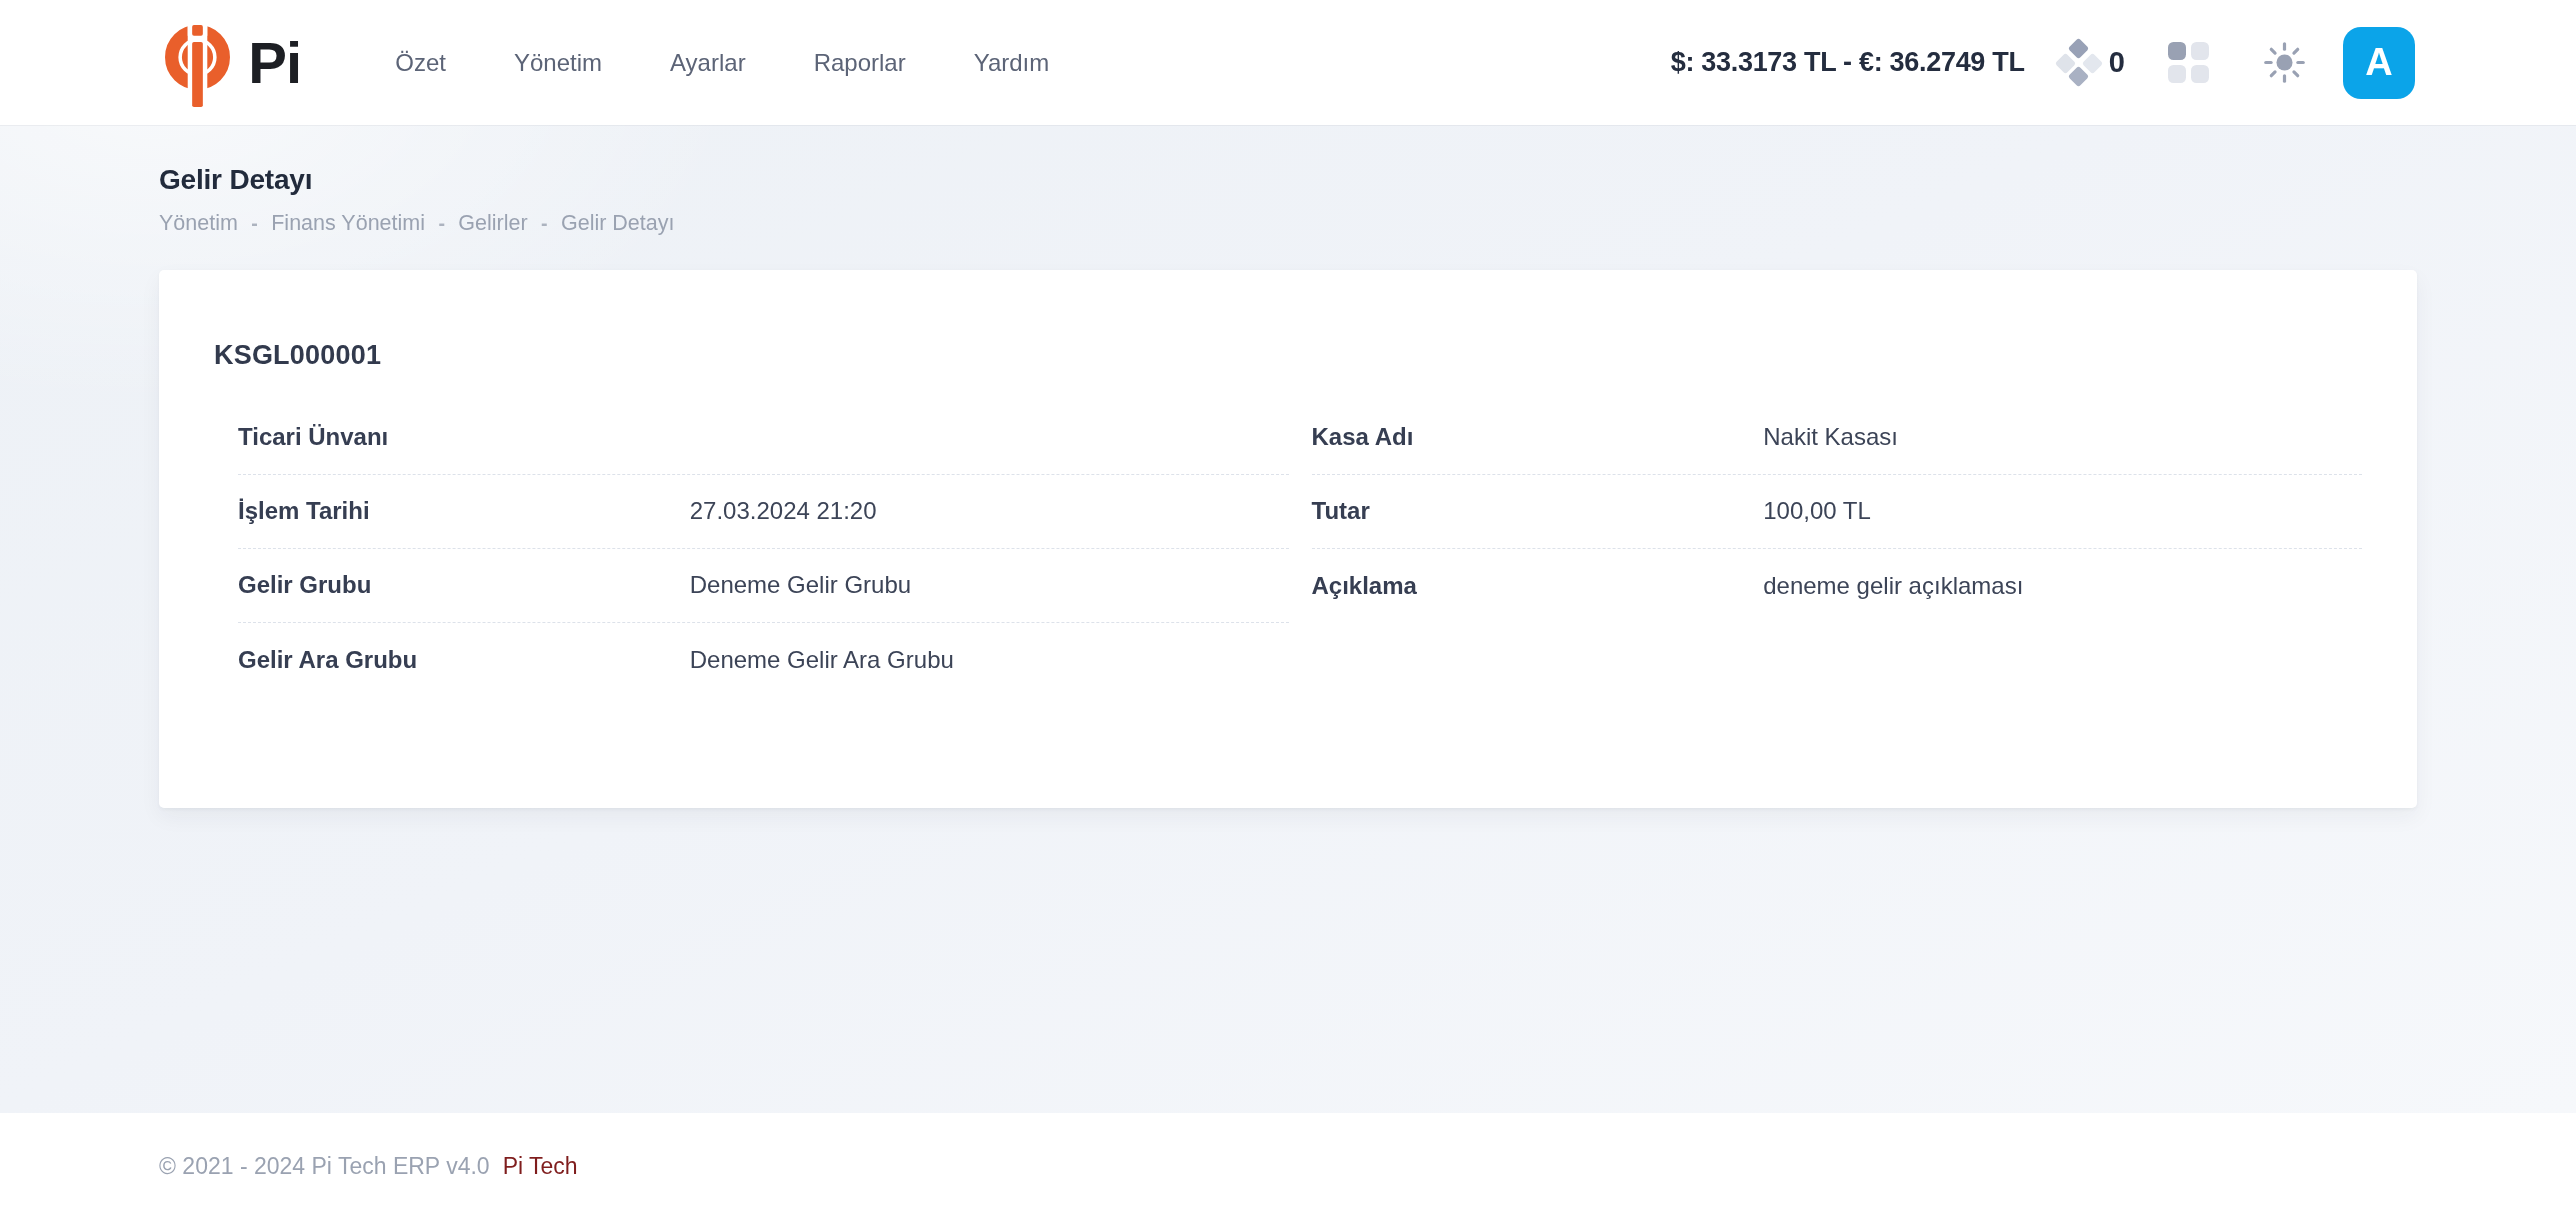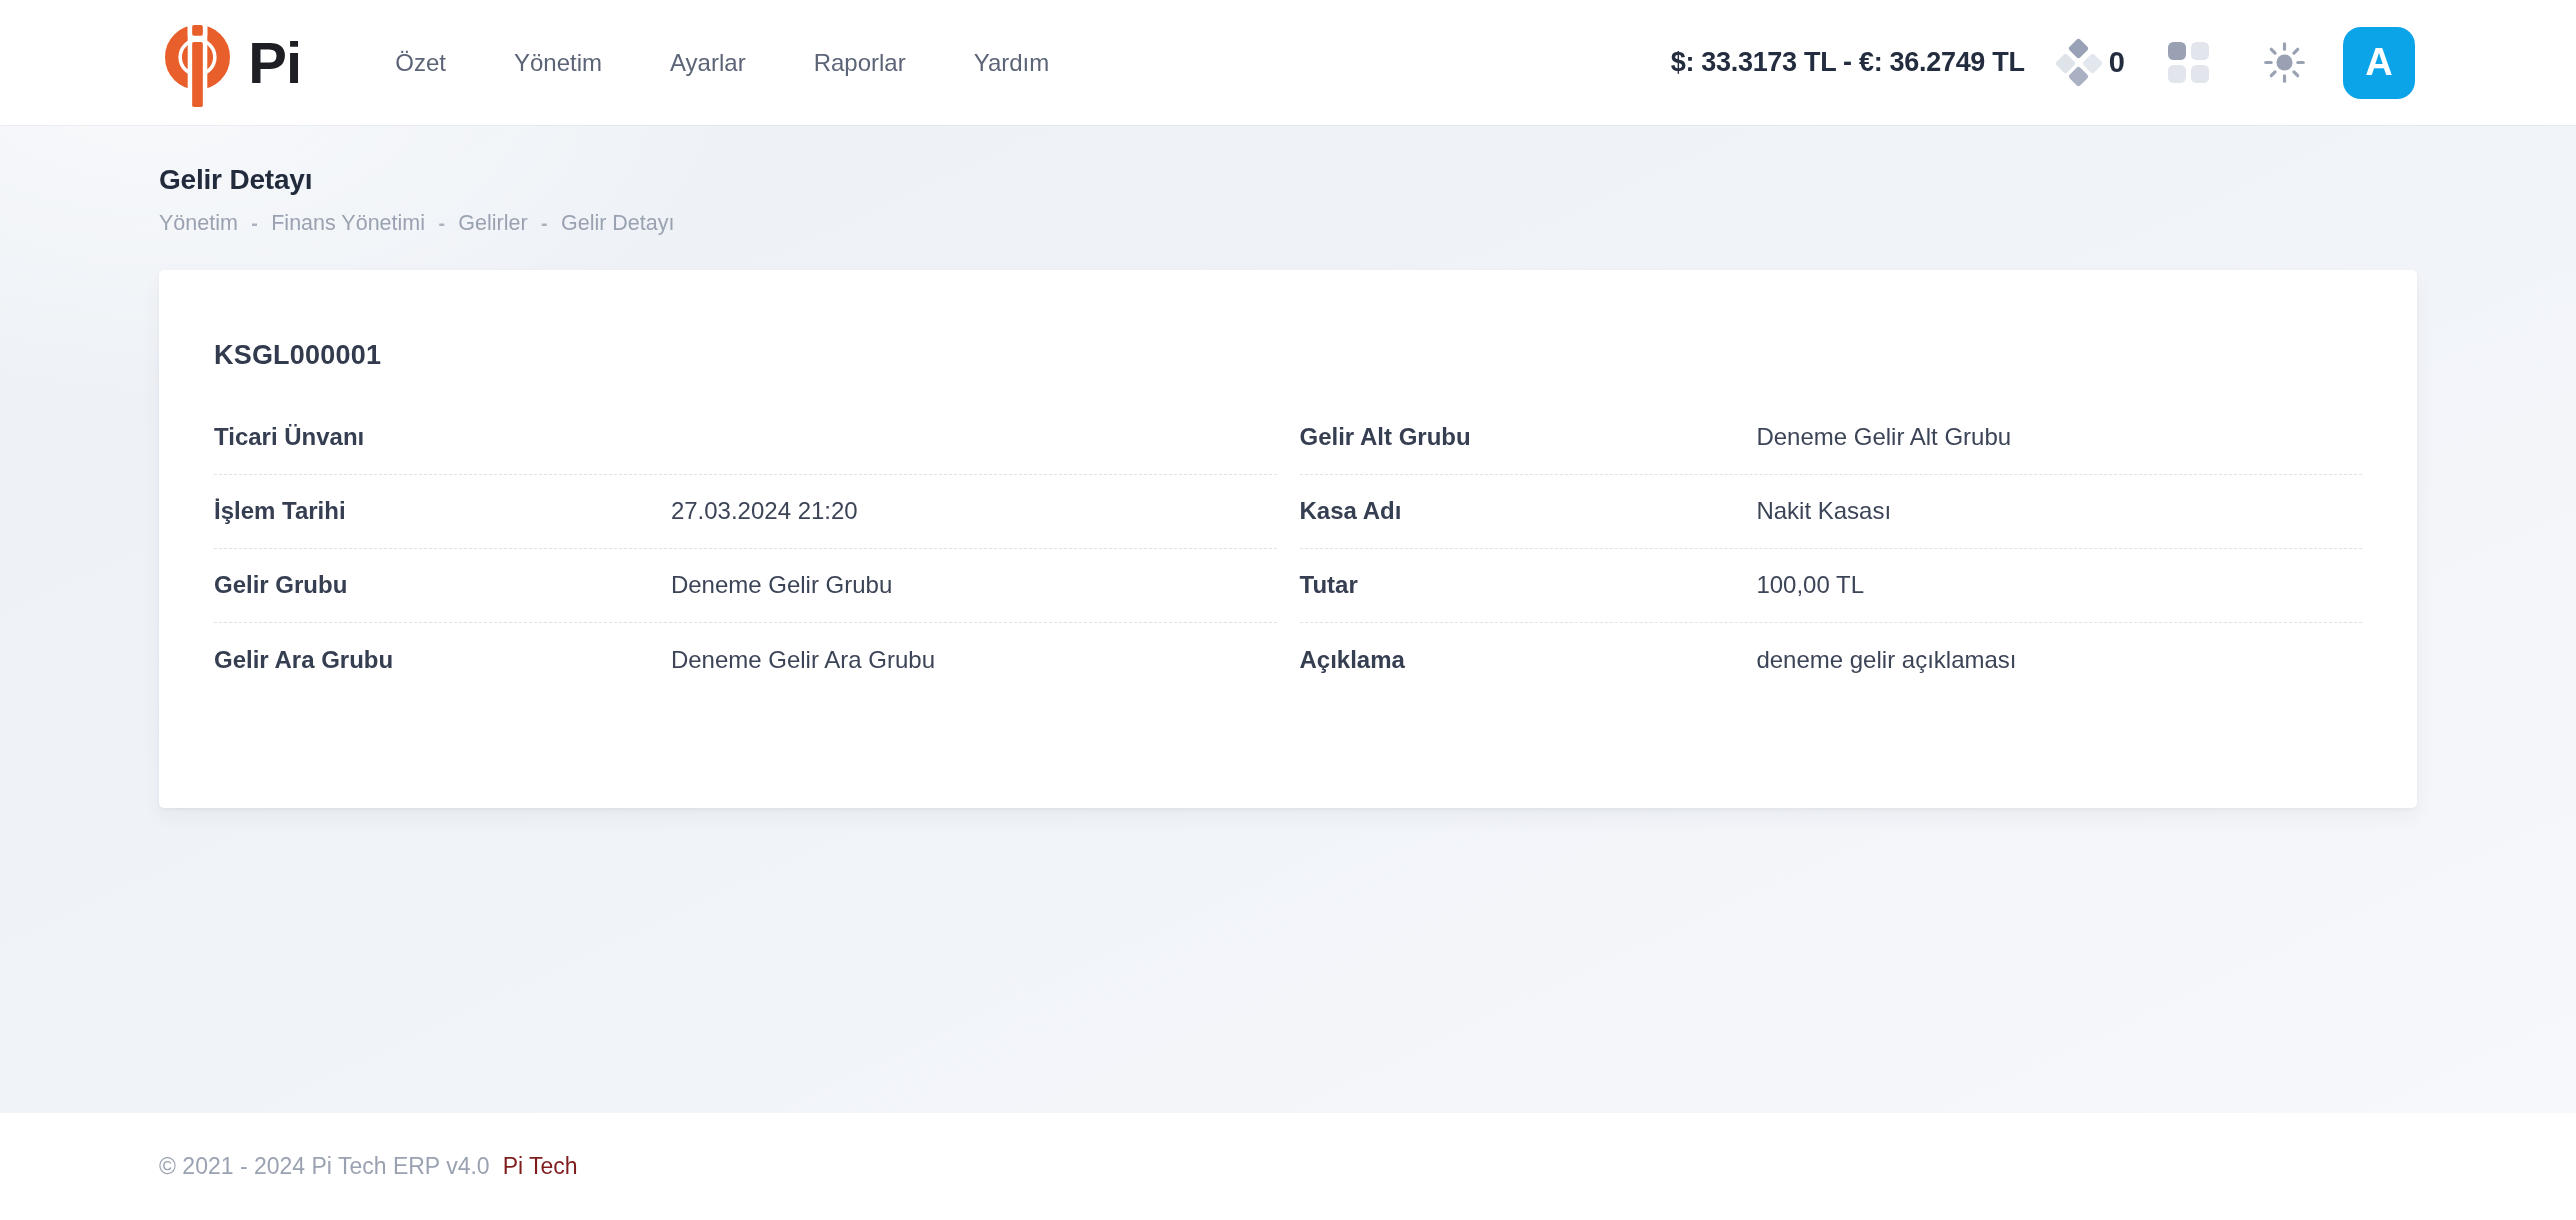--- a/index.html
+++ b/index.html
@@ -68,21 +68,21 @@
 
   .card {
     margin-top:34px;
     background:#ffffff;
     border-radius:5px;
     box-shadow:0 9px 21.5px rgba(30,41,59,0.05), 0 1.8px 3.6px rgba(30,41,59,0.04);
     height:538px;
     padding:70px 55px 0 55px;
   }
   .card-code { font-size:27px; font-weight:700; color:#323A4D; letter-spacing:0.2px; }
-  .detail-grid { display:grid; grid-template-columns:1fr 1fr; column-gap:23px; margin-top:29.5px; }
+  .detail-grid { display:grid; grid-template-columns:1fr 1fr; column-gap:23px; margin-top:29.5px;margin-left:24px; }
   .detail-row { display:flex; align-items:center; height:74px; }
   .detail-row:not(:last-child) { border-bottom:1.8px dashed #DDE2EA; }
   .detail-label { flex:0 0 43%; font-size:24px; font-weight:700; color:#363E52; }
   .detail-value { font-size:24px; color:#3C4457; }
 
   
   .footer {
     flex:0 0 auto;
     height:107px;
     background:#ffffff;
@@ -193,24 +193,20 @@
           <span class="detail-value">Deneme Gelir Grubu</span>
         </div>
         <div class="detail-row">
           <span class="detail-label">Gelir Ara Grubu</span>
           <span class="detail-value">Deneme Gelir Ara Grubu</span>
         </div>
       </div>
 
       <div class="detail-col">
         <div class="detail-row">
-          <span class="detail-label">Gelir Alt Grubu</span>
-          <span class="detail-value">Deneme Gelir Alt Grubu</span>
-        </div>
-        <div class="detail-row">
           <span class="detail-label">Kasa Adı</span>
           <span class="detail-value">Nakit Kasası</span>
         </div>
         <div class="detail-row">
           <span class="detail-label">Tutar</span>
           <span class="detail-value">100,00 TL</span>
         </div>
         <div class="detail-row">
           <span class="detail-label">Açıklama</span>
           <span class="detail-value">deneme gelir açıklaması</span>

